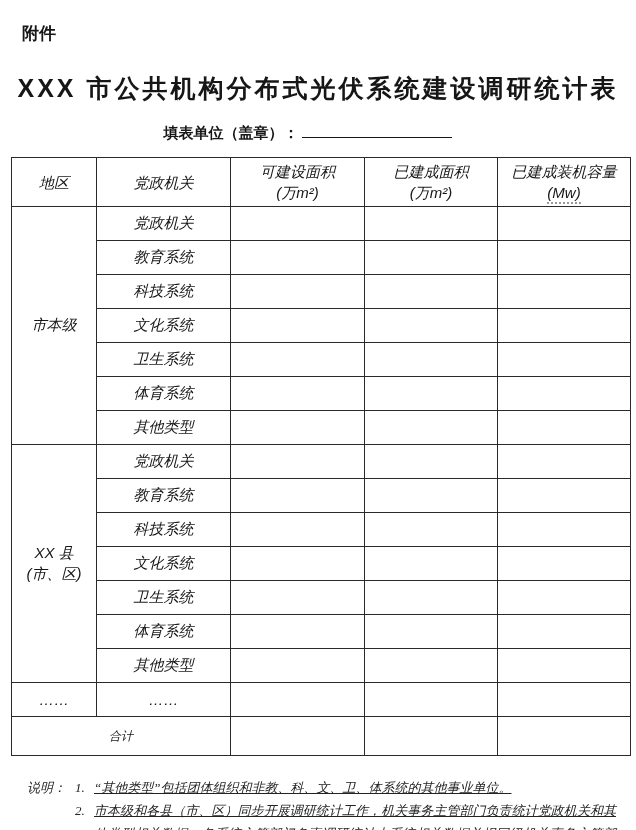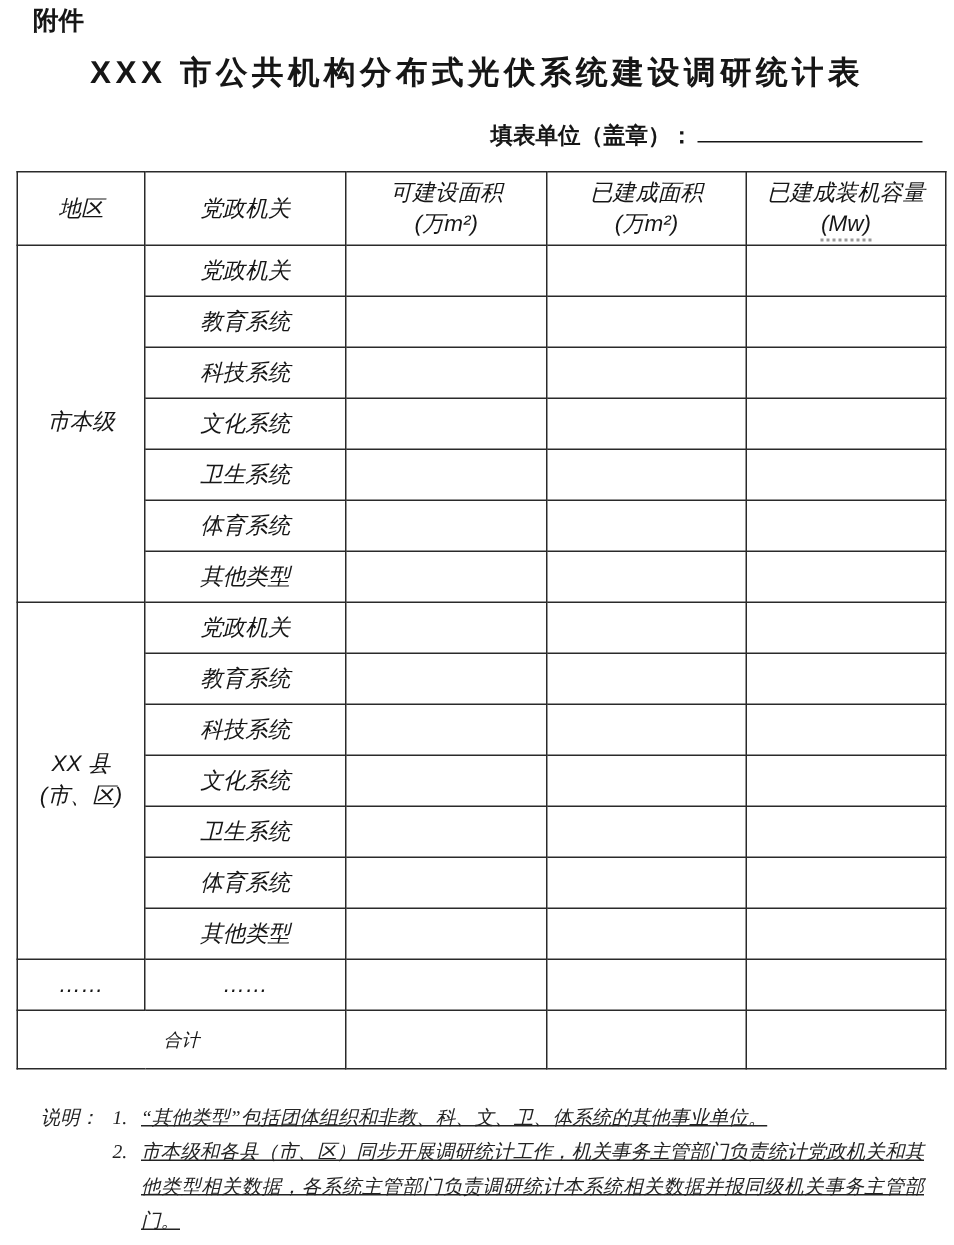--- a/index.html
+++ b/index.html
@@ -3,39 +3,39 @@
 <meta charset="utf-8">
 <style>
   html,body { margin:0; padding:0; background:#ffffff; }
   .page {
     position:relative;
     width:636px; height:830px;
     background:#ffffff;
     color:#161616;
     font-family:"Liberation Sans","DejaVu Sans",sans-serif;
     box-sizing:border-box;
-    padding-top:0;
+    padding-top:20px;
     overflow:hidden;
   }
   .attachment {
     margin:2px 0 0 22px;
     font-size:17px;
     font-weight:bold;
   }
   .title {
-    margin-top:9px;
+    margin-top:27px;
     text-align:center;
-    font-size:21px;
+    font-size:25px;
     font-weight:bold;
     letter-spacing:3px;
     white-space:nowrap;
   }
   .form-unit {
     margin:17px 21px 0 0;
-    text-align:right;
+    text-align:center;
     font-size:15px;
     font-weight:bold;
   }
   .form-unit .underline {
     display:inline-block;
     width:150px;
     height:15px;
     border-bottom:1.5px solid #161616;
     margin-left:3px;
     vertical-align:baseline;

